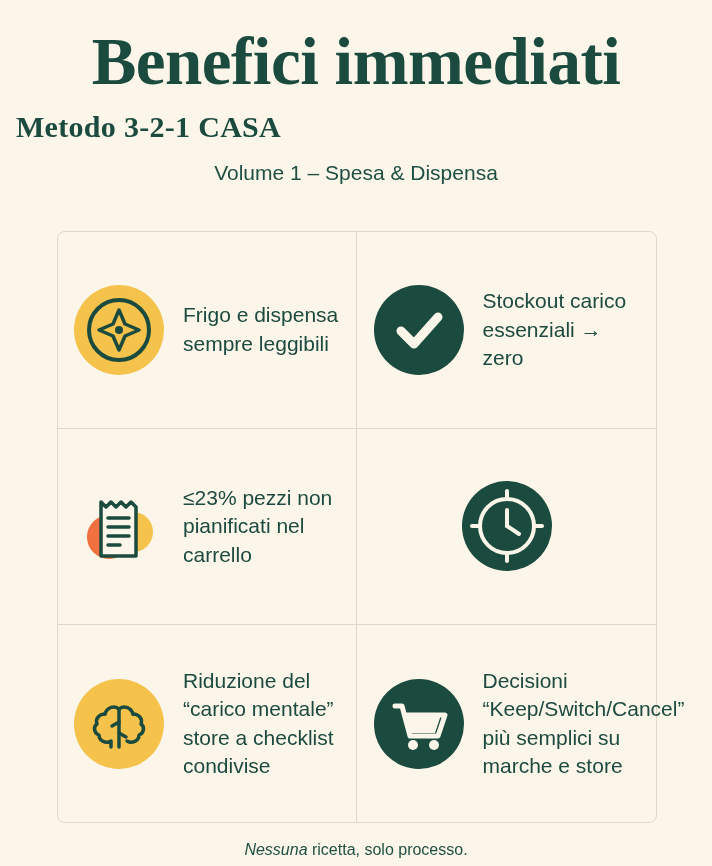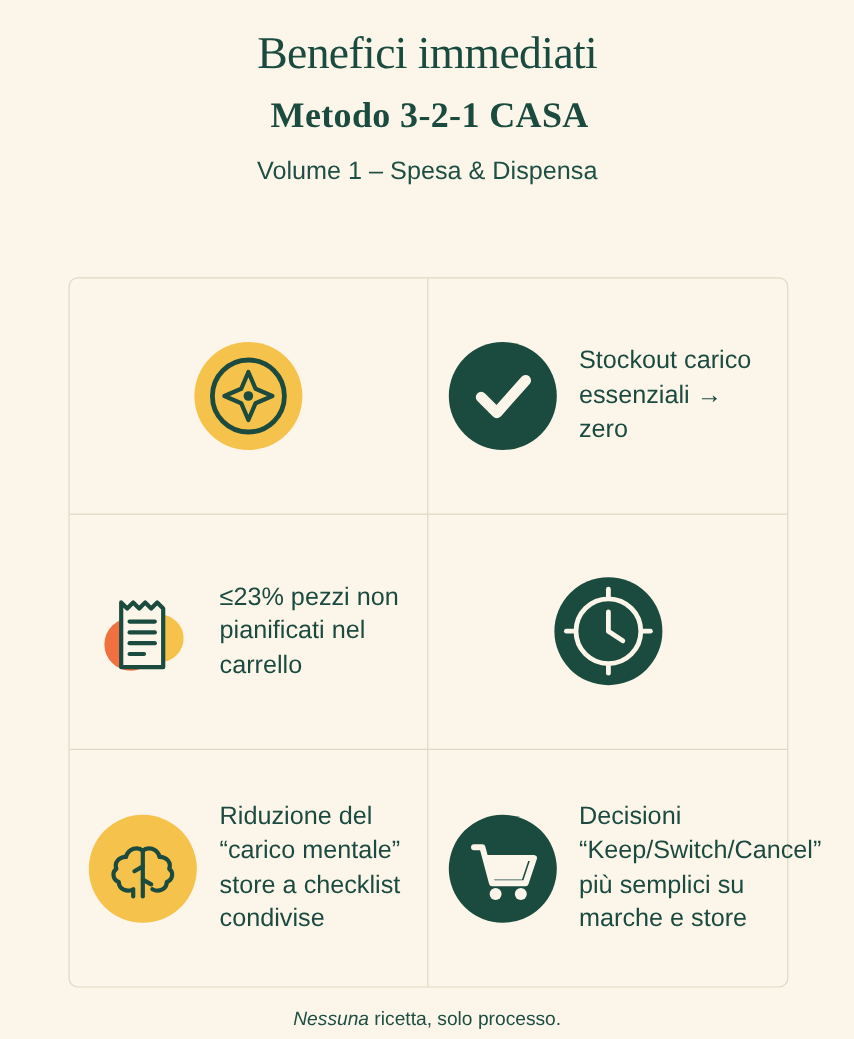--- a/index.html
+++ b/index.html
@@ -17,34 +17,34 @@
   .page {
     width: 712px;
     height: 866px;
     position: relative;
     box-sizing: border-box;
     padding: 0;
   }
   .title {
     text-align: center;
     font-family: "Liberation Serif", serif;
-    font-weight: normal;
-    font-size: 38px;
+    font-weight: bold;
+    font-size: 67px;
     letter-spacing: -0.5px;
     color: #1b4a3f;
     margin: 26px 0 0 0;
     line-height: 1.05;
   }
   .subtitle {
-    text-align: center;
+    text-align: left;
     font-family: "Liberation Serif", serif;
     font-weight: bold;
     font-size: 30px;
     color: #1b4a3f;
-    margin: 14px 0 0 4px;
+    margin: 14px 0 0 16px;
     letter-spacing: 0.3px;
   }
   .volume {
     text-align: center;
     font-family: "Liberation Sans", sans-serif;
     font-size: 21px;
     color: #1f4f44;
     margin: 17px 0 4px 0;
   }
   .grid {
@@ -114,20 +114,21 @@
 
     <div class="cell">
       <div class="icon-wrap">
         <svg width="92" height="92" viewBox="0 0 92 92">
           <circle cx="46" cy="46" r="45" fill="#f5c24c"></circle>
           <circle cx="46" cy="46" r="30" fill="none" stroke="#1b4a3f" stroke-width="4"></circle>
           <polygon points="46,26 52,40 66,46 52,52 46,66 40,52 26,46 40,40" fill="none" stroke="#1b4a3f" stroke-width="3.5" stroke-linejoin="round"></polygon>
           <circle cx="46" cy="46" r="4" fill="#1b4a3f"></circle>
         </svg>
       </div>
+      <div class="cell-text">Frigo e dispensa sempre leggibili</div>
     </div>
 
     <div class="cell">
       <div class="icon-wrap">
         <svg width="92" height="92" viewBox="0 0 92 92">
           <circle cx="46" cy="46" r="45" fill="#1b4a3f"></circle>
           <polyline points="28,47 41,60 65,33" fill="none" stroke="#fbf6e9" stroke-width="9" stroke-linecap="round" stroke-linejoin="round"></polyline>
         </svg>
       </div>
       <div class="cell-text">Stockout carico essenziali → zero</div>

